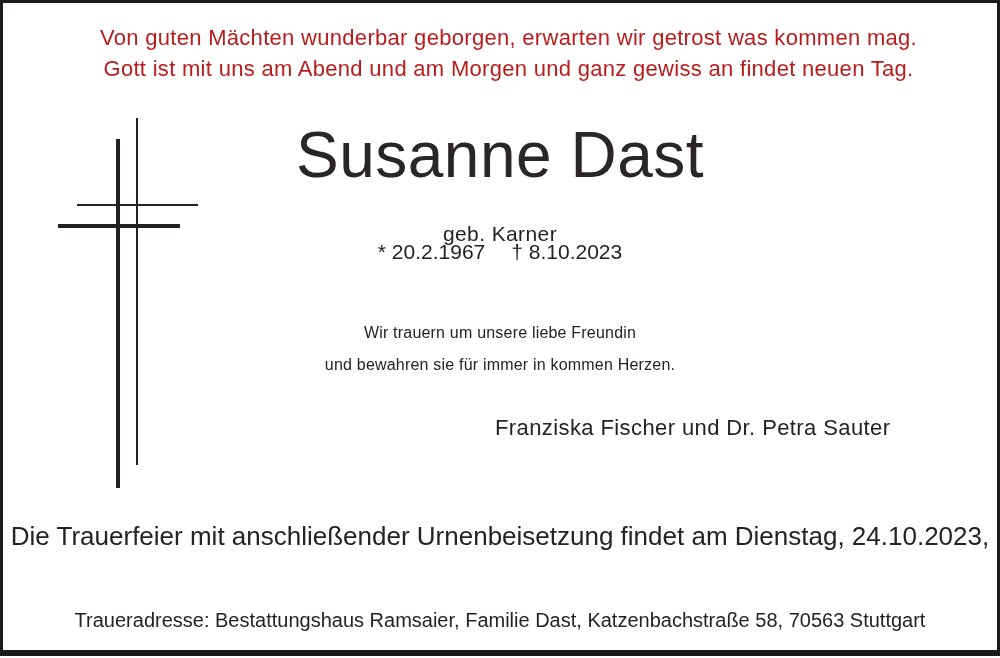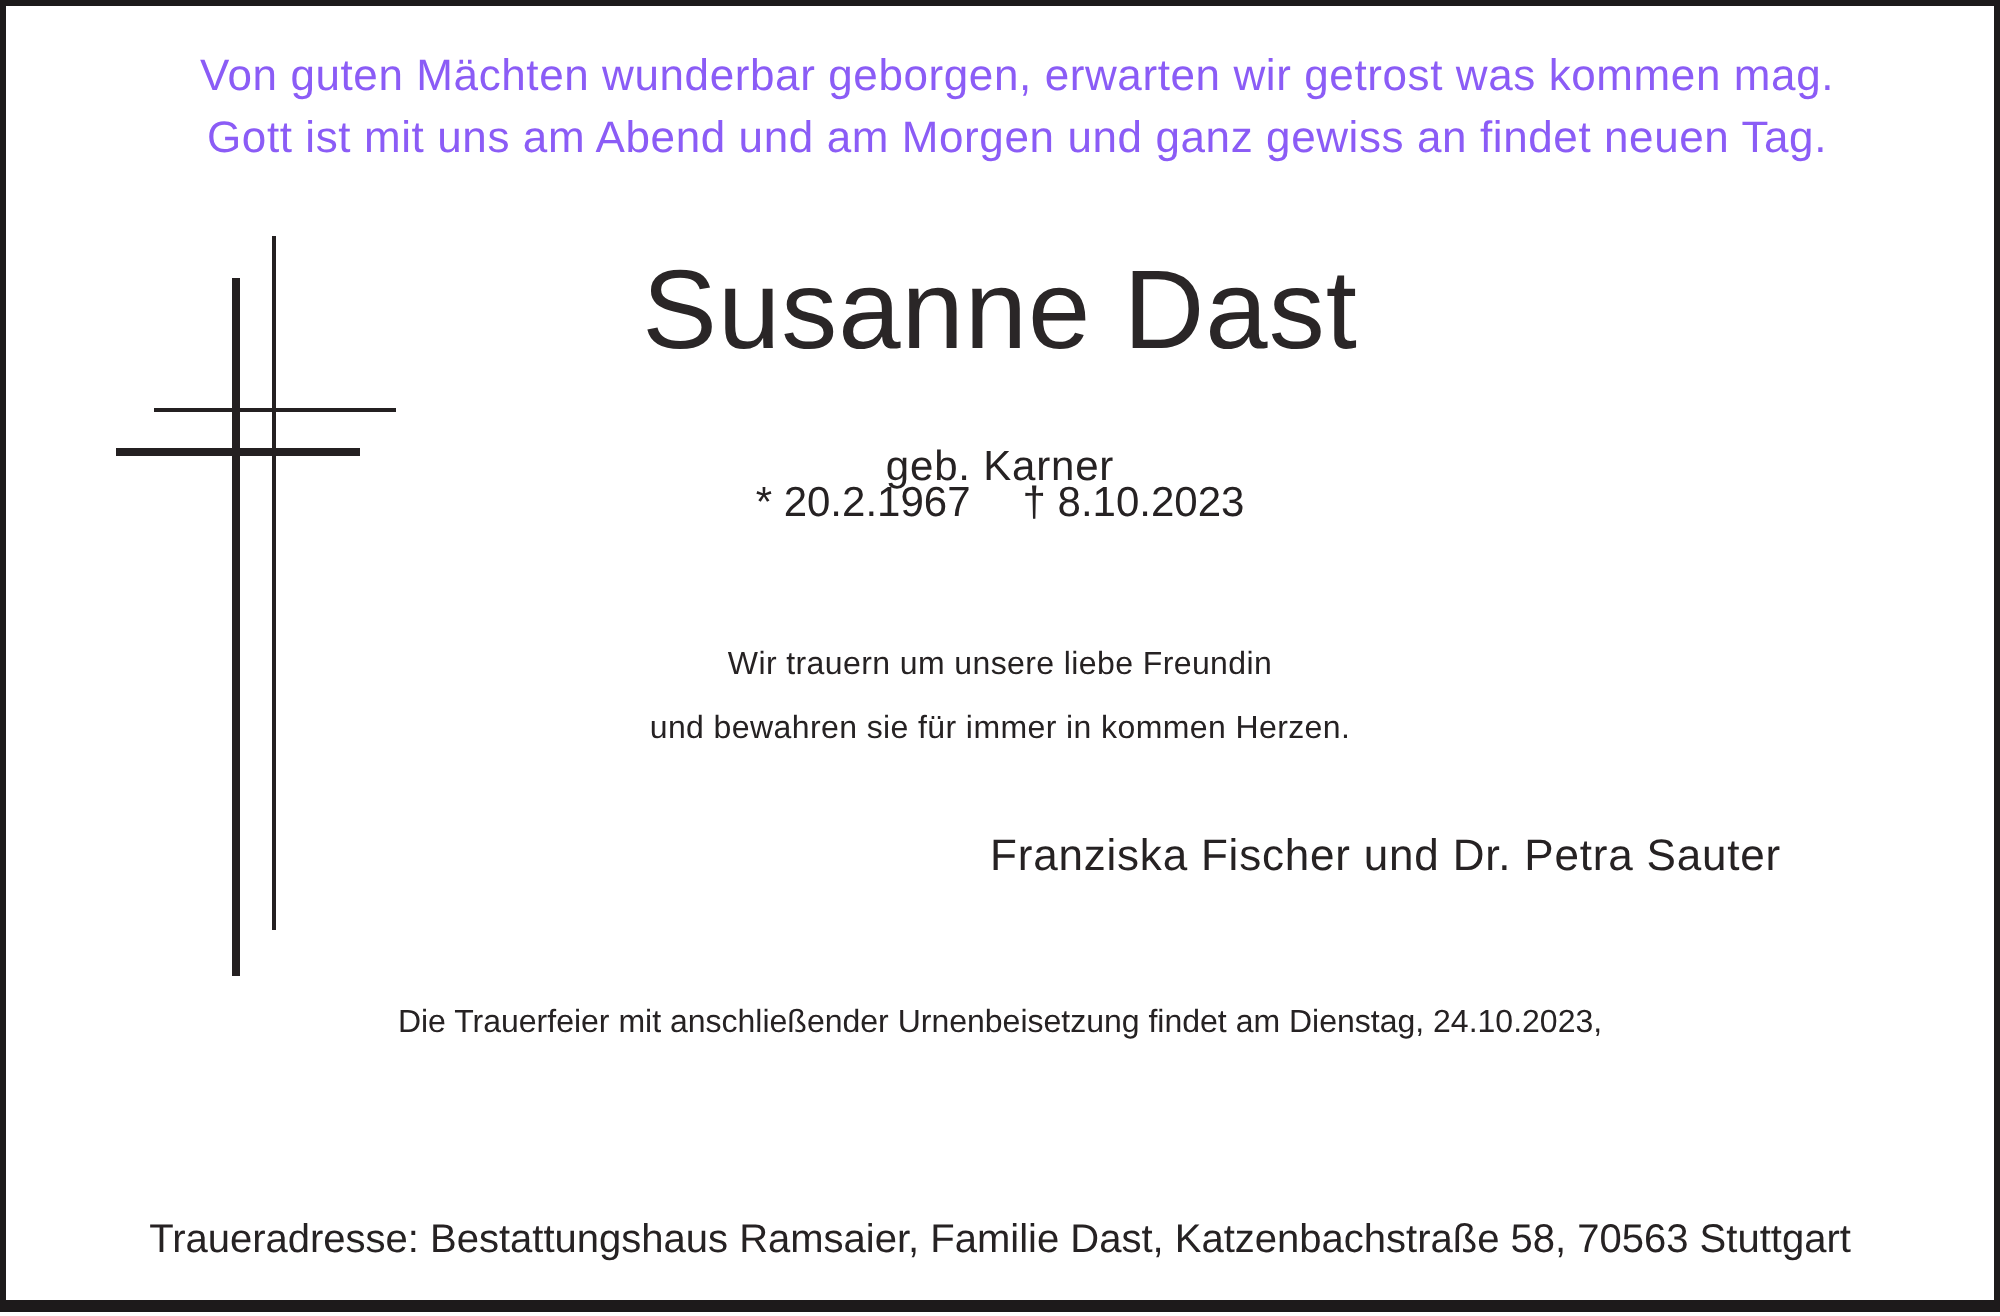--- a/index.html
+++ b/index.html
@@ -27,26 +27,26 @@
     position: absolute;
     left: 0;
     right: 0;
     text-align: center;
   }
   .verse {
     top: 22px;
     font-size: 22px;
     line-height: 31px;
     letter-spacing: 0.3px;
-    color: #8b5cf6;
+    color: #b91c1c;
     margin-left: 17px;
   }
   .deceased-name {
     top: 118px;
-    font-size: 56px;
+    font-size: 64px;
     line-height: 74px;
     font-weight: 300;
     letter-spacing: 0.5px;
     color: #2a2627;
   }
   .maiden {
     top: 220px;
     font-size: 21px;
     line-height: 28px;
     letter-spacing: 0.4px;
@@ -69,22 +69,22 @@
   .mourners {
     position: absolute;
     left: 495px;
     top: 412px;
     text-align: left;
     font-size: 22px;
     line-height: 32px;
     letter-spacing: 0.4px;
   }
   .service {
-    top: 496px;
-    font-size: 16px;
+    top: 520px;
+    font-size: 26px;
     line-height: 32px;
   }
   .address {
     top: 606px;
     font-size: 20px;
     line-height: 28px;
   }
   
   .cross { position: absolute; top: 0; left: 0; }
   .cross .bar { position: absolute; background: #242021; }

